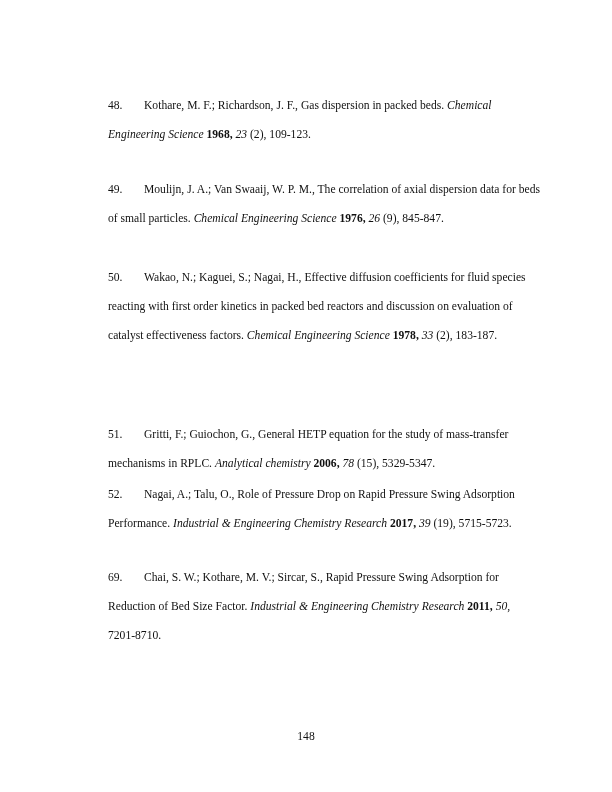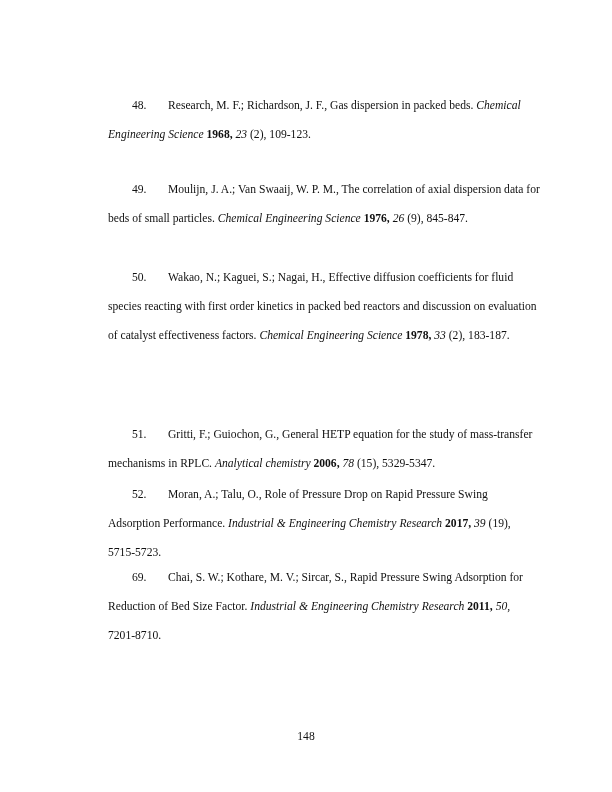--- a/index.html
+++ b/index.html
@@ -12,52 +12,51 @@
   .ref {
     position: absolute;
     left: 108px;
     width: 432px;
     line-height: 29px;
     margin: 0;
   }
   .ref .num {
     display: inline-block;
     width: 36px;
-    margin-left: 24px;
   }
   .ref i { font-style: italic; }
   .ref b { font-weight: bold; margin-top: 20px; }
   .page-number {
     position: absolute;
     left: 0; width: 612px;
     top: 730px;
     text-align: center;
     font-size: 11.6px;
   }
 </style>
 </head>
 <body>
 
 <p class="ref" style="top:91px;">
-  <span class="num">48.</span><span>Research, M. F.; Richardson, J. F., </span><span>Gas dispersion in packed beds. </span><i>Chemical Engineering Science</i> <b>1968,</b> <i>23</i><span> (2), </span><span>109-123.</span>
+  <span class="num">48.</span><span>Kothare, M. F.; Richardson, J. F., </span><span>Gas dispersion in packed beds. </span><i>Chemical Engineering Science</i> <b>1968,</b> <i>23</i><span> (2), </span><span>109-123.</span>
 </p>
 
 <p class="ref" style="top:175px;">
   <span class="num">49.</span><span>Moulijn, J. A.; Van Swaaij, W. P. M., </span><span>The correlation of axial dispersion data for beds of small particles. </span><i>Chemical Engineering Science</i> <b>1976,</b> <i>26</i><span> (9), </span><span>845-847.</span>
 </p>
 
 <p class="ref" style="top:263px;">
   <span class="num">50.</span><span>Wakao, N.; Kaguei, S.; Nagai, H., </span><span>Effective diffusion coefficients for fluid species reacting with first order kinetics in packed bed reactors and discussion on evaluation of catalyst effectiveness factors. </span><i>Chemical Engineering Science</i> <b>1978,</b> <i>33</i><span> (2), </span><span>183-187.</span>
 </p>
 
 <p class="ref" style="top:420px;">
   <span class="num">51.</span><span>Gritti, F.; Guiochon, G., </span><span>General HETP equation for the study of mass-transfer mechanisms in RPLC. </span><i>Analytical chemistry</i> <b>2006,</b> <i>78</i><span> (15), </span><span>5329-5347.</span>
 </p>
 
 <p class="ref" style="top:480px;">
-  <span class="num">52.</span><span>Moran, A.; Talu, O., </span><span>Role of Pressure Drop on Rapid Pressure Swing Adsorption Performance. </span><i>Industrial &amp; Engineering Chemistry Research</i> <b>2017,</b> <i>39</i><span> (19), </span><span>5715-5723.</span>
+  <span class="num">52.</span><span>Nagai, A.; Talu, O., </span><span>Role of Pressure Drop on Rapid Pressure Swing Adsorption Performance. </span><i>Industrial &amp; Engineering Chemistry Research</i> <b>2017,</b> <i>39</i><span> (19), </span><span>5715-5723.</span>
 </p>
 
 <p class="ref" style="top:563px;">
   <span class="num">69.</span><span>Chai, S. W.; Kothare, M. V.; Sircar, S., </span><span>Rapid Pressure Swing Adsorption for Reduction of Bed Size Factor. </span><i>Industrial &amp; Engineering Chemistry Research</i> <b>2011,</b> <i>50</i><span>, </span><span>7201-8710.</span>
 </p>
 
 <div class="page-number">148</div>
 
 </body></html>

